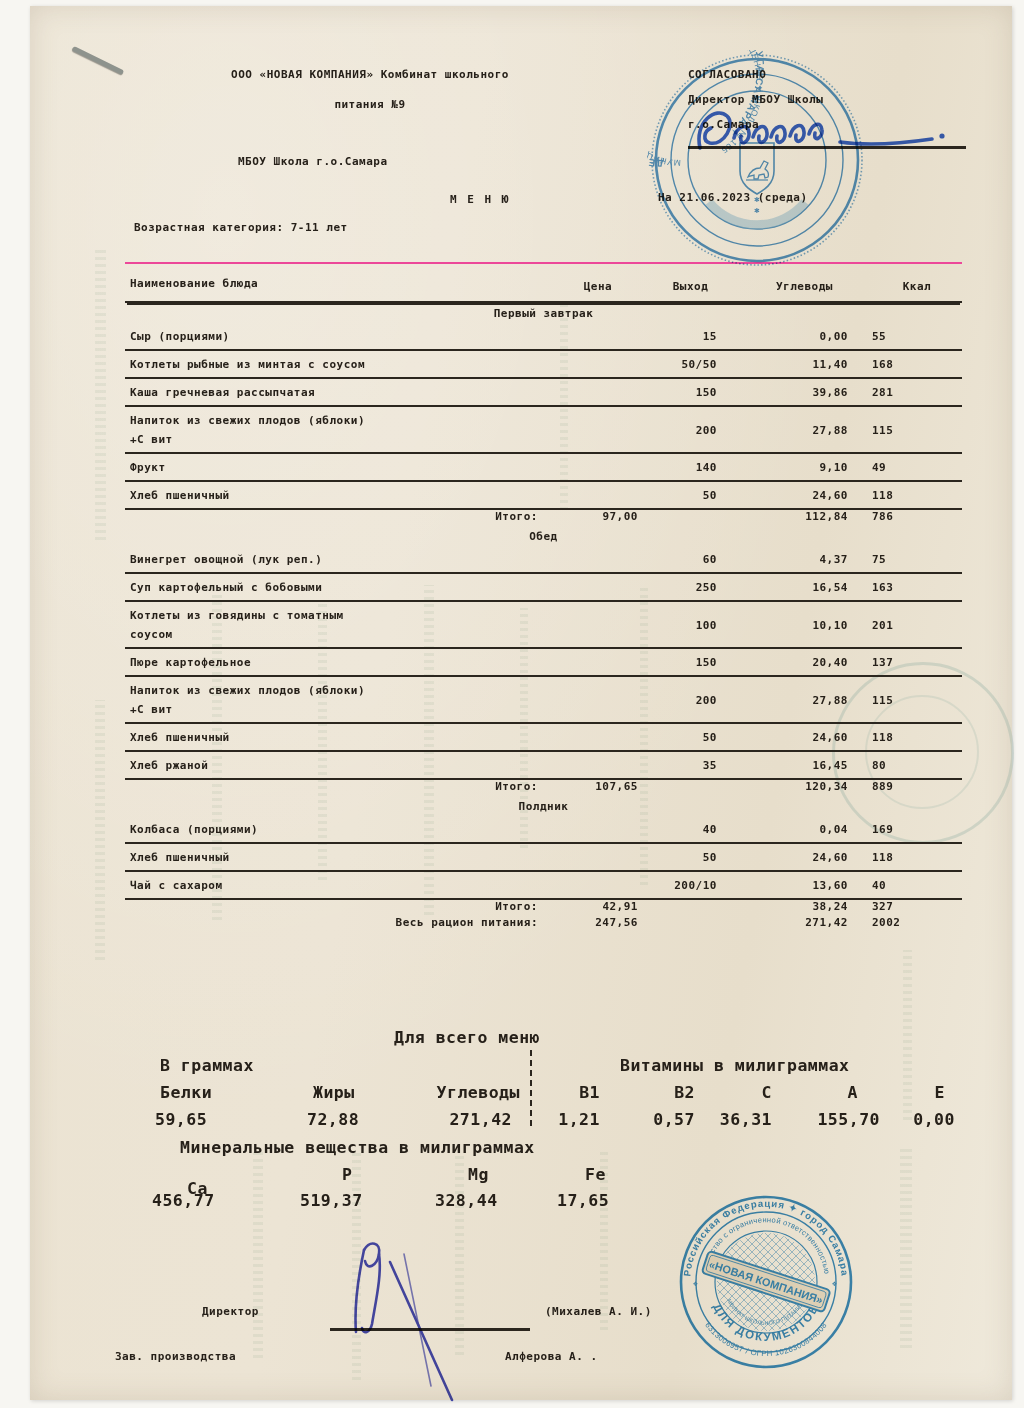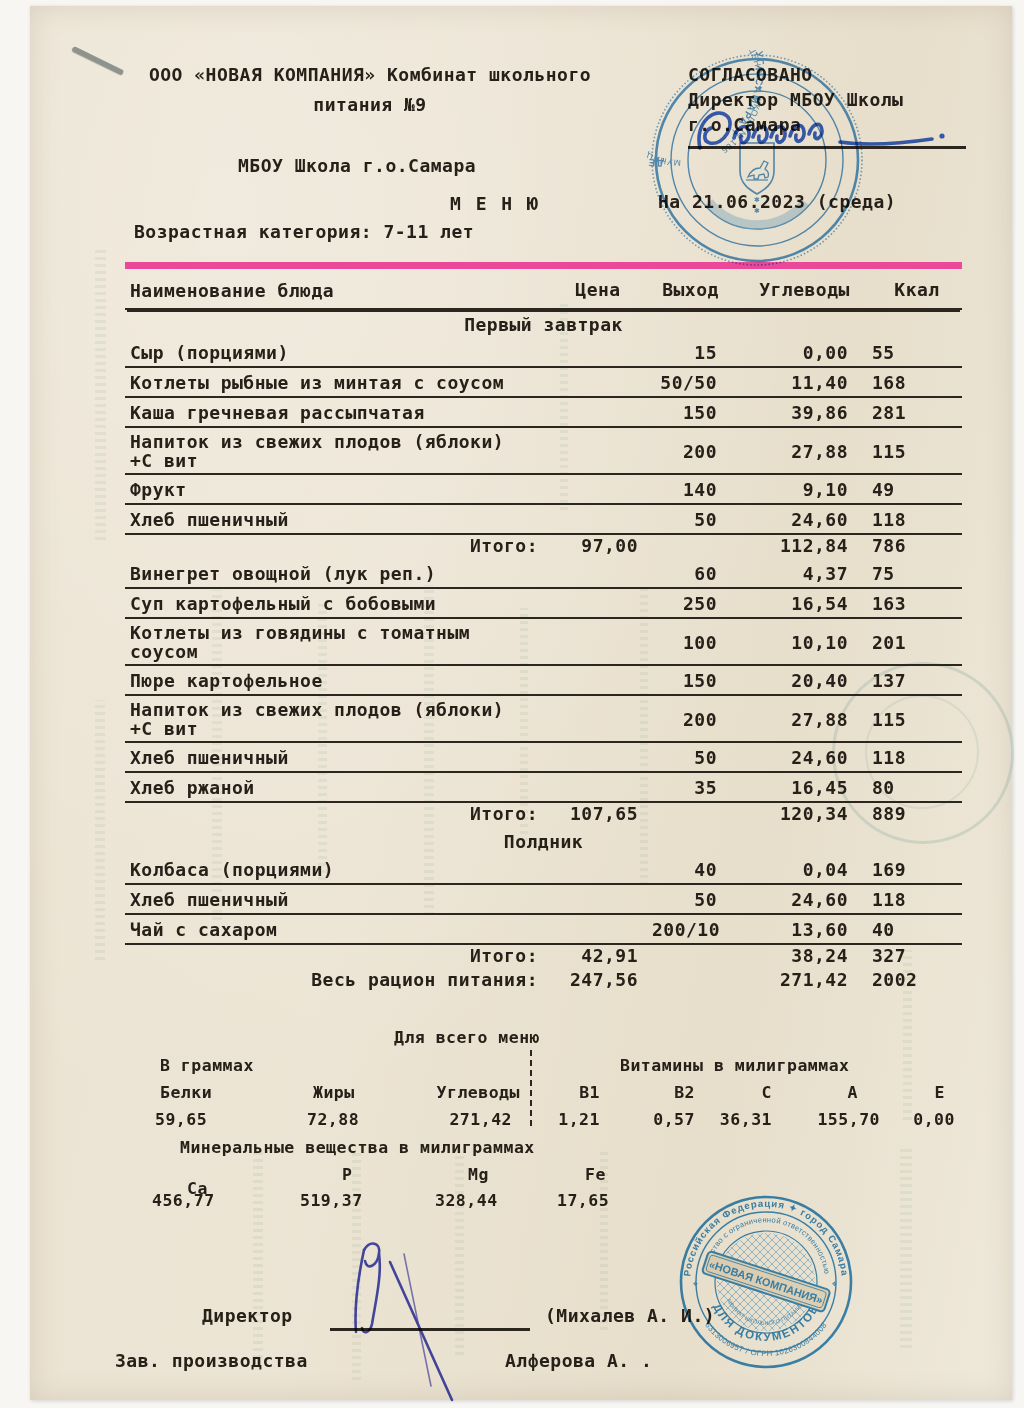--- a/index.html
+++ b/index.html
@@ -5,31 +5,31 @@
   html,body{margin:0;padding:0;}
   body{width:1024px;height:1408px;position:relative;background:#f7f6f2;overflow:hidden;
        font-family:"DejaVu Sans Mono","Liberation Mono",monospace;}
   .paper{position:absolute;left:30px;top:6px;width:982px;height:1394px;
          background:
            radial-gradient(ellipse at 20% 15%, rgba(255,255,255,.25), rgba(0,0,0,0) 55%),
            linear-gradient(100deg,#ebe3d2 0%,#ece4d4 38%,#e7decb 72%,#efe9db 100%);
          box-shadow:inset 0 0 28px rgba(120,100,70,.18), 1px 1px 4px rgba(0,0,0,.15);}
   .ink{color:#262019;font-weight:bold;}
   .abs{position:absolute;}
-  .t16{font-size:18px;letter-spacing:.5px;}
+  .t16{font-size:11px;letter-spacing:.5px;}
   
   .company{left:128px;top:60px;width:484px;text-align:center;line-height:30px;}
   .approved{left:688px;top:62px;line-height:25px;white-space:pre-line;}
   .sigline-top{left:688px;top:146px;width:278px;height:2.5px;background:#2b261e;}
   .school{left:238px;top:155px;}
   .menu-title{left:450px;top:193px;letter-spacing:2px;}
   .date-line{left:658px;top:191px;}
   .age{left:134px;top:221px;}
   
-  .menu-table{left:125px;top:262px;width:837px;border-top:7px solid #ec4899;}
+  .menu-table{left:125px;top:262px;width:837px;border-top:2px solid #ec4899;}
   .thead{display:flex;align-items:flex-end;padding:10px 0 8px;border-bottom:2px solid #2b261e;
          box-shadow:0 4px 0 -2px #2b261e;}
   .cell{box-sizing:border-box;}
   .c-name{flex:1 1 auto;padding-left:5px;text-align:left;white-space:pre-line;line-height:19px;}
   .c-price{width:90px;text-align:center;padding-right:18px;}
   .c-out{width:85px;text-align:center;padding-right:8px;}
   .c-carbs{width:135px;text-align:center;}
   .c-kcal{width:90px;text-align:center;}
   .v-price{width:90px;text-align:right;padding-right:14px;}
   .v-out{width:85px;text-align:right;padding-right:20px;}
@@ -139,20 +139,21 @@
   </div>
 
   <div class="total-row">
     <div class="cell t-label">Итого:</div>
     <div class="cell v-price">97,00</div>
     <div class="cell v-out"></div>
     <div class="cell v-carbs">112,84</div>
     <div class="cell v-kcal">786</div>
   </div>
 
+  <div class="sect">Обед</div>
 
   <div class="trow">
     <div class="cell c-name">Винегрет овощной (лук реп.)</div>
     <div class="cell v-out">60</div>
     <div class="cell v-carbs">4,37</div>
     <div class="cell v-kcal">75</div>
   </div>
   <div class="trow">
     <div class="cell c-name">Суп картофельный с бобовыми</div>
     <div class="cell v-out">250</div>

